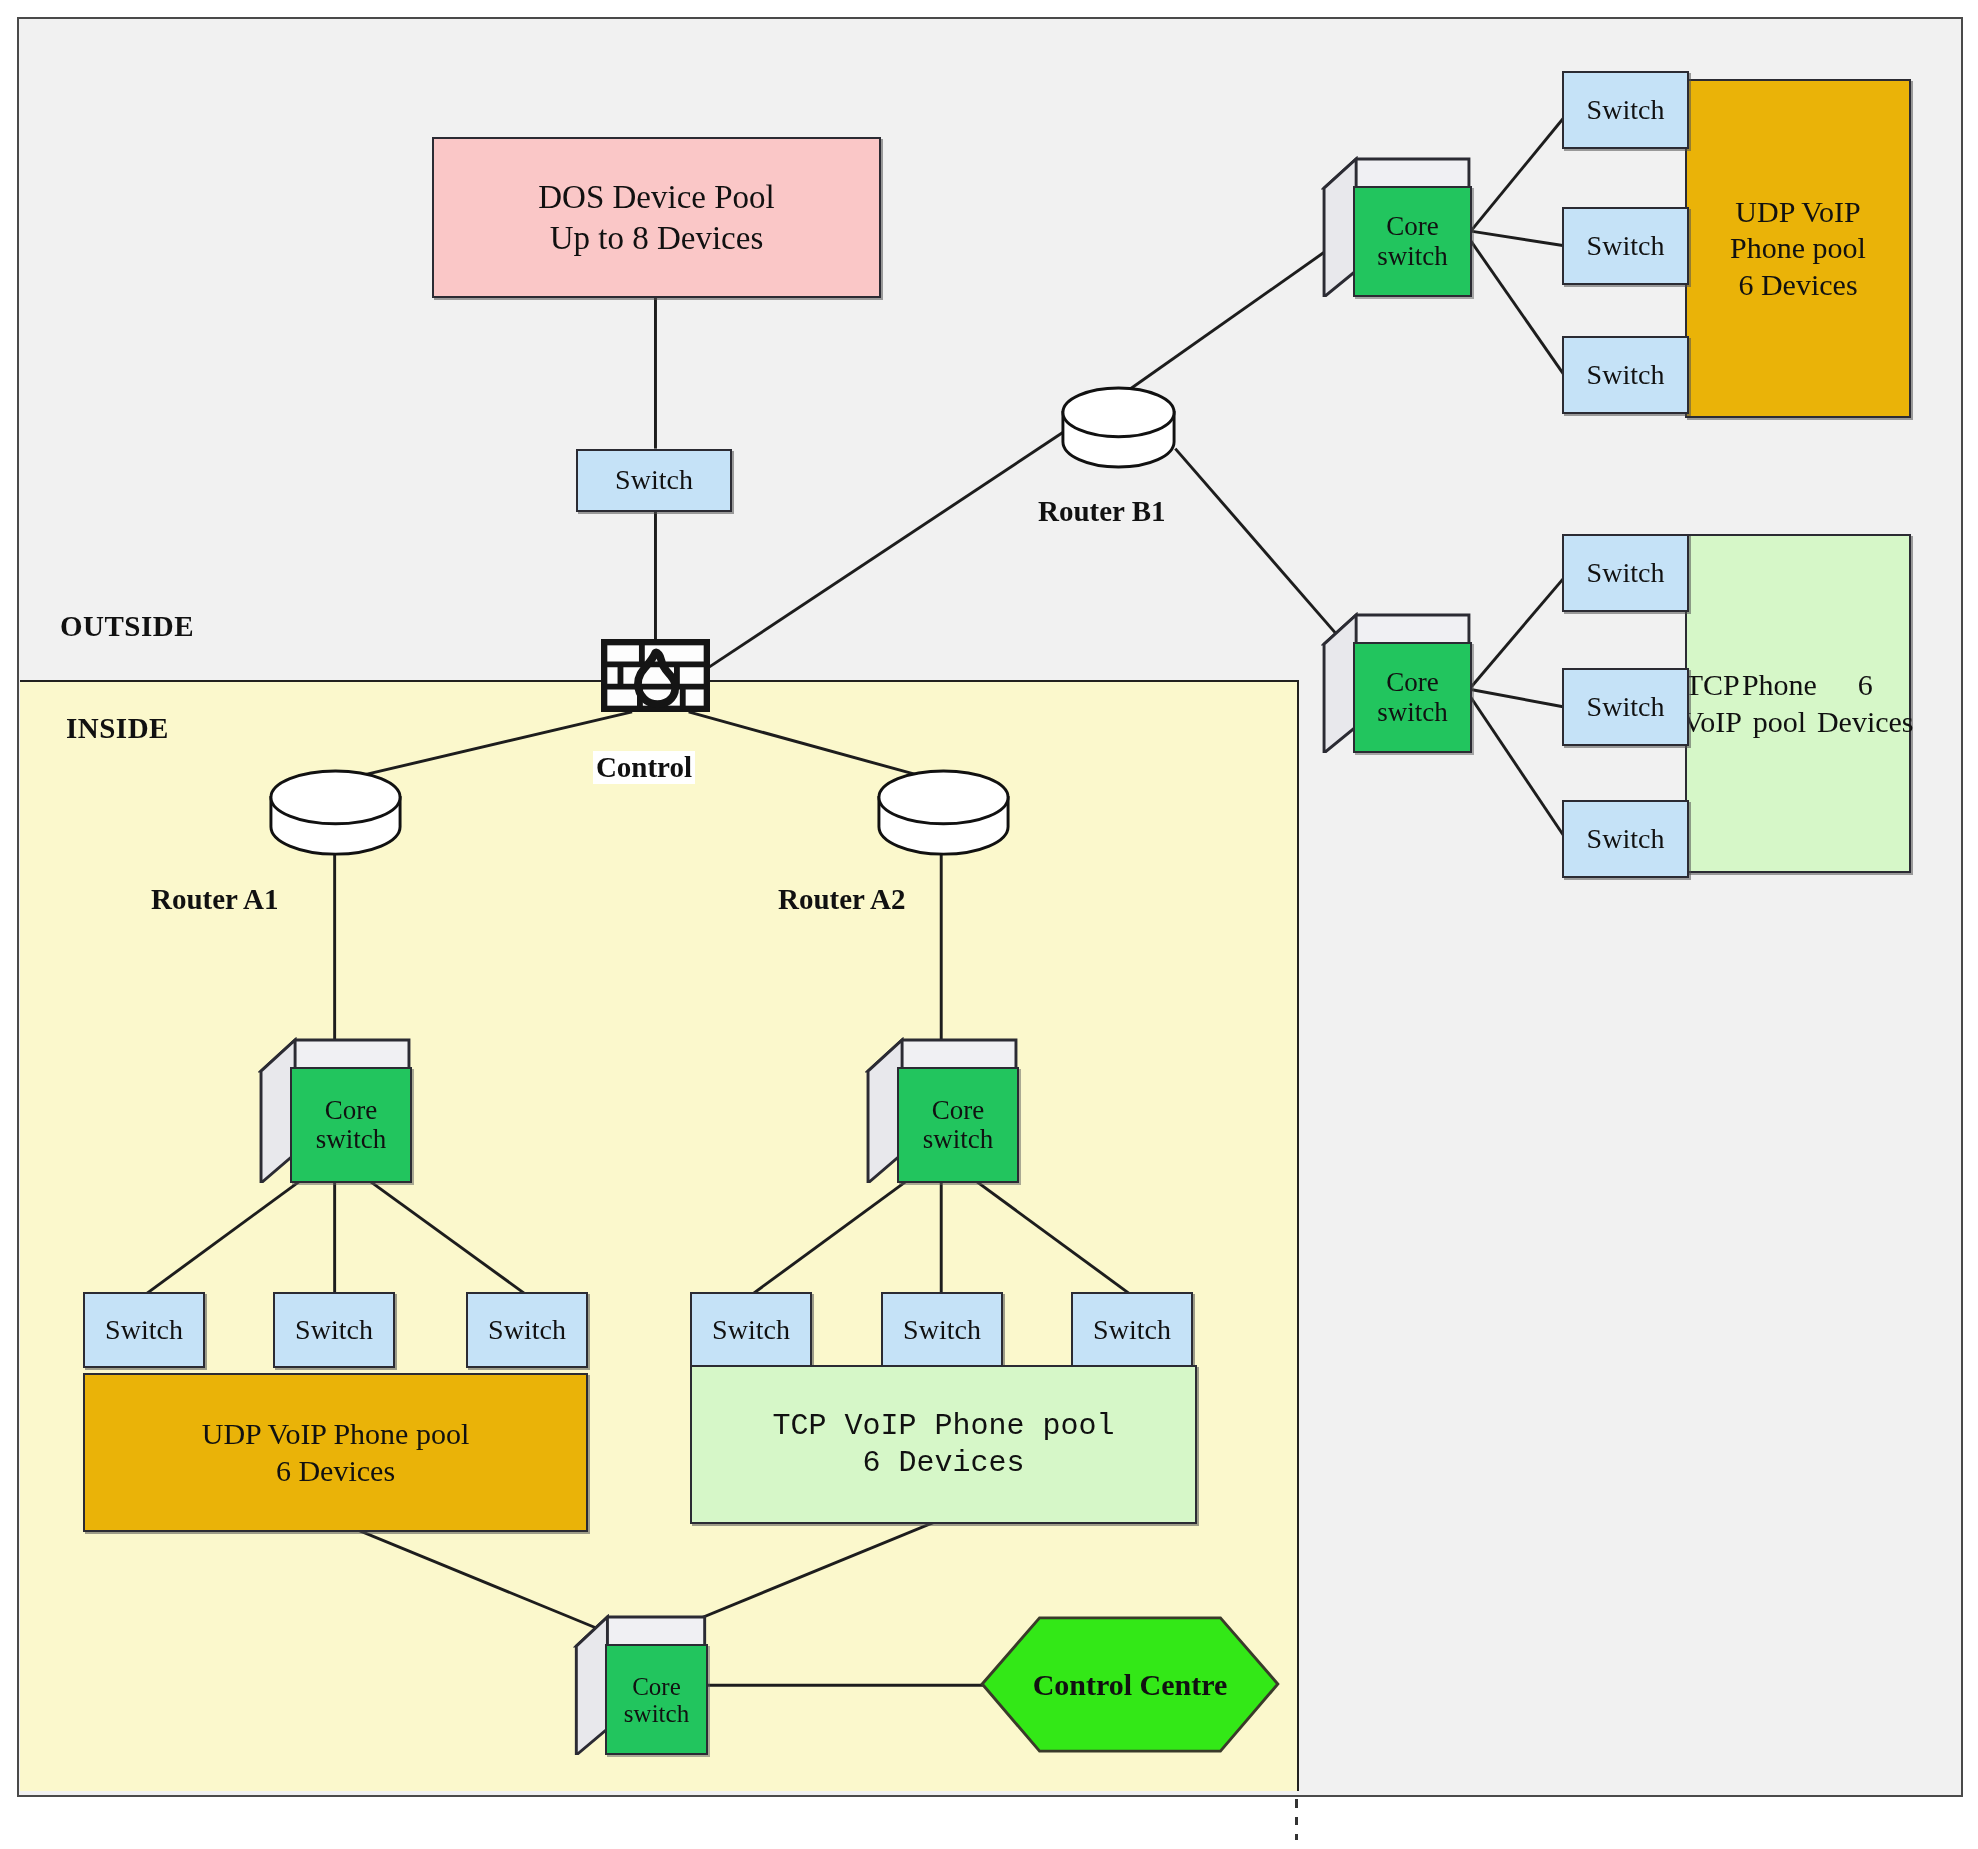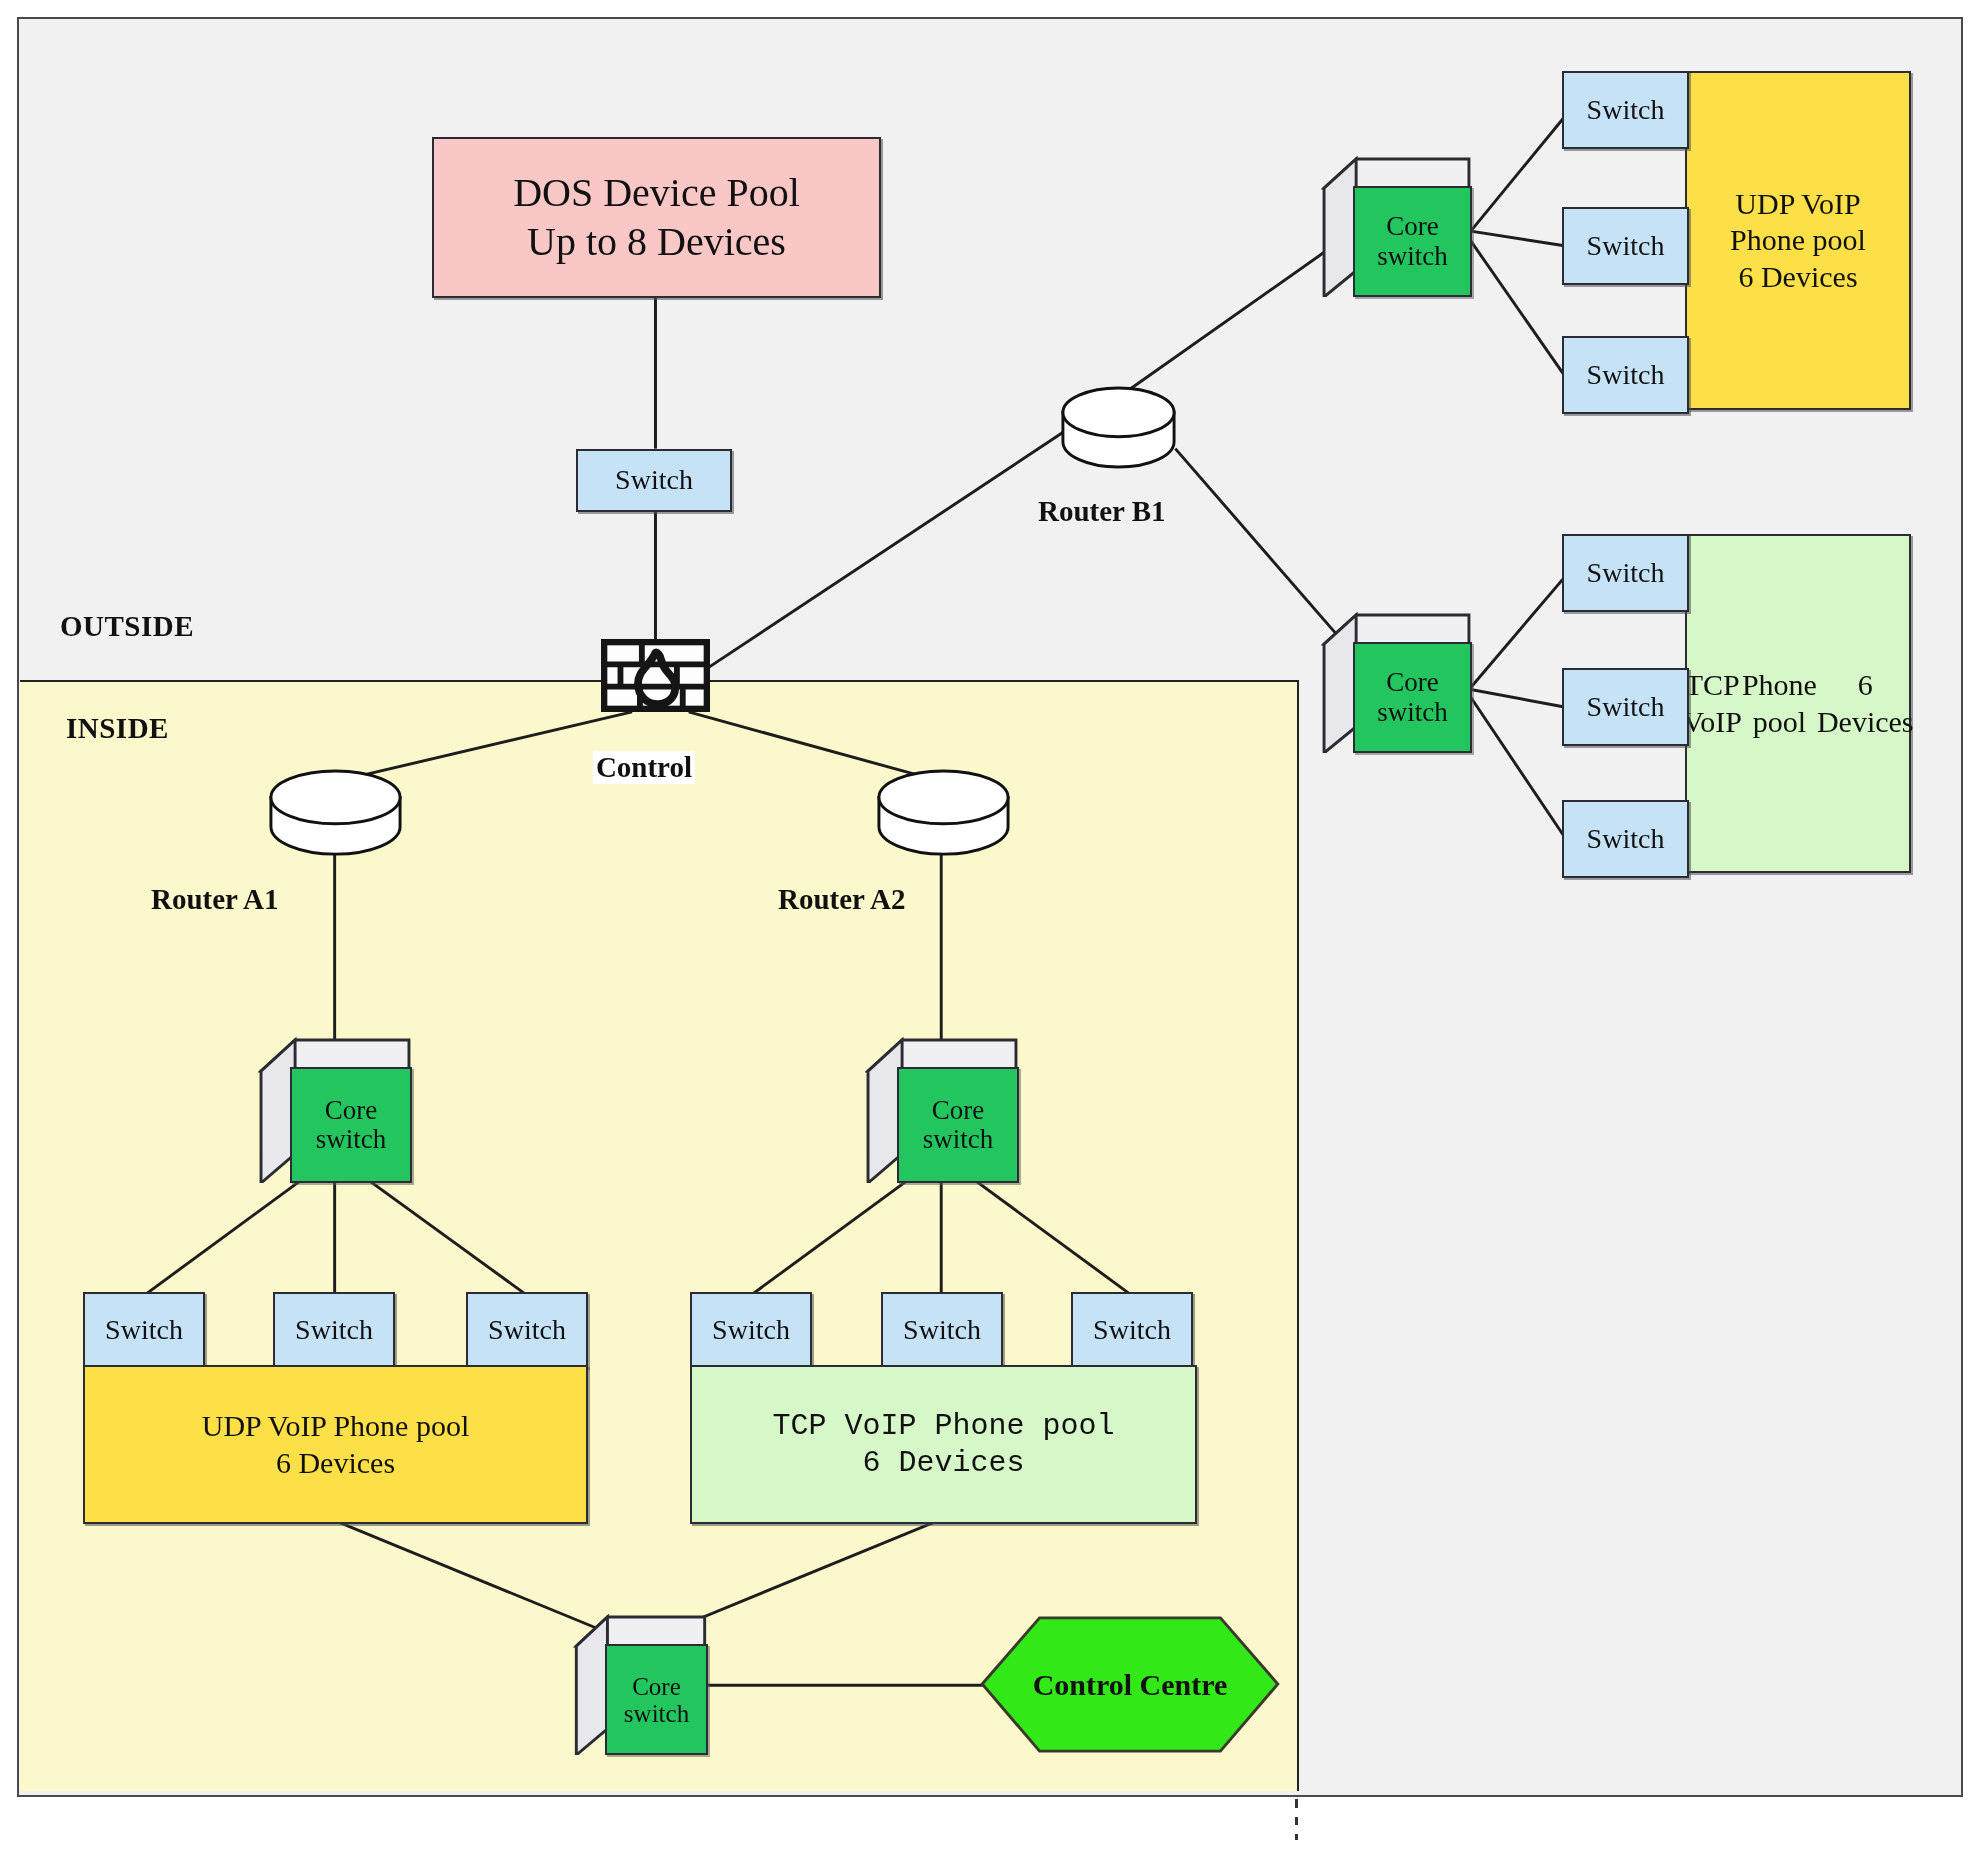--- a/index.html
+++ b/index.html
@@ -21,22 +21,22 @@
   #edges{position:absolute;left:0;top:0;width:1979px;height:1849px;pointer-events:none;}
 
   
   .node{position:absolute;box-sizing:border-box;}
 
   .rectbox{border:2.9px solid #2b2b33;display:flex;align-items:center;justify-content:center;
       text-align:center;line-height:1.22;color:#111;box-shadow:2px 2px 0 rgba(80,80,80,.55);}
 
   .switch{background:#c5e2f7;font-size:28px;}
   .pool{font-size:30px;}
-  .pool-pink{background:#fac7c7;font-size:40px;}
-  .pool-purple{background:#fde047;}
+  .pool-pink{background:#fac7c7;font-size:33px;}
+  .pool-purple{background:#eab308;margin-top:8px;}
   .pool-green{background:#d6f7c8;}
 
   
   .cube{position:absolute;}
   .cube .face{position:absolute;left:32px;top:30px;right:0;bottom:0;background:#22c55e;
       border:2.9px solid #2b2b33;display:flex;flex-direction:column;align-items:center;
       justify-content:center;font-size:27px;line-height:1.08;color:#111;
       box-shadow:2px 2px 0 rgba(90,90,90,.5);}
   .cube svg{position:absolute;left:0;top:0;}
 

